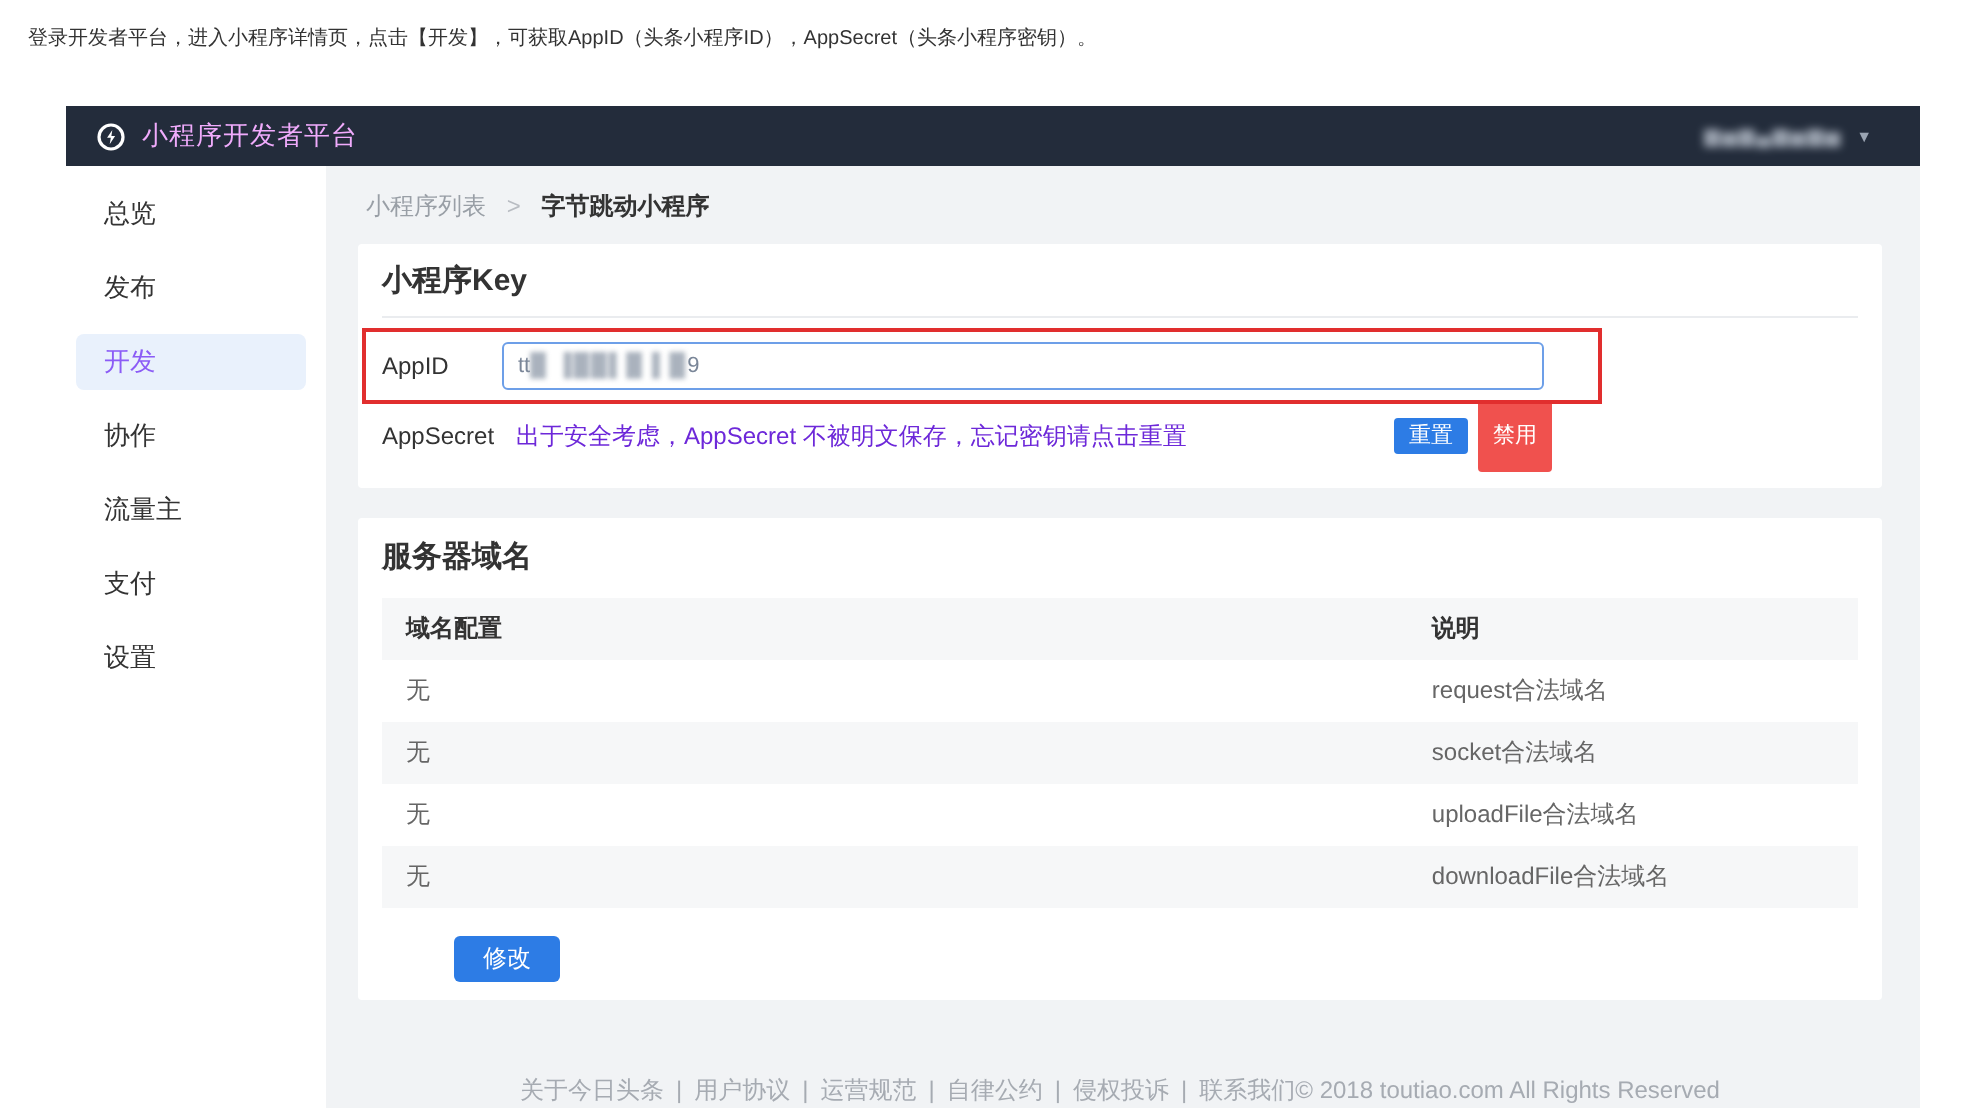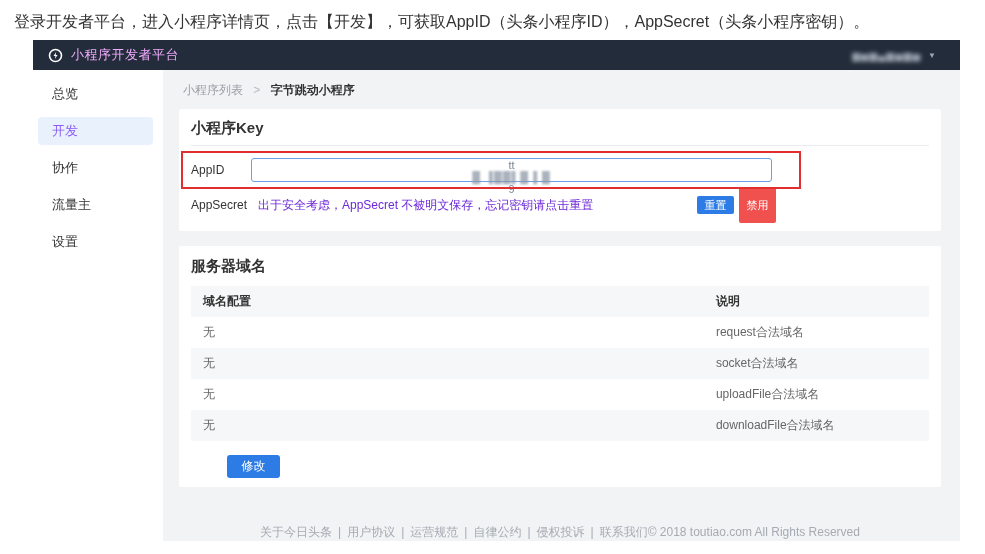--- a/index.html
+++ b/index.html
@@ -2,21 +2,21 @@
 <html><head>
 <meta charset="utf-8">
 <style>
   * { box-sizing: border-box; margin: 0; padding: 0; }
   html,body { background:#fff; }
   body {
     width: 985px; height: 554px; overflow: hidden;
     font-family: "Liberation Sans", "DejaVu Sans", sans-serif;
     -webkit-font-smoothing: antialiased;
   }
-  .instruction { height:40px; padding:12px 14px 16px; font-size:16px; color:#333; }
+  .instruction { height:53px; padding:12px 14px 16px; font-size:10px; color:#333; }
 
   .app { margin-left:33px; width:927px; }
 
   
   .header { height:30px; background:#232c3b; display:flex; align-items:center; padding:0 24px 0 15px; }
   .logo { display:flex; align-items:center; }
   .logo svg { display:block; }
   .header-title { color:#f0abfc; font-size:13px; margin-left:8px; letter-spacing:.5px; }
   .header-right { margin-left:auto; display:flex; align-items:center; cursor:pointer; }
   .username { color:#b8c0cc; font-size:10px; filter:blur(2px); opacity:.8; letter-spacing:1px; }
@@ -47,21 +47,21 @@
   .form-row { display:flex; align-items:center; position:relative; }
   .row-appid { height:36px; margin-top:6px; }
   .red-box {
     position:absolute; left:-10px; top:-1px; width:620px; height:38px;
     border:2px solid #e12e2e; pointer-events:none; z-index:3;
   }
   .field-label { width:60px; flex:none; font-size:12px; color:#333; }
   .appid-input {
     width:521px; height:24px; border:1px solid #6d9fe8; border-radius:3px;
     background:#fff; display:flex; align-items:center; padding:0 7px;
-    font-size:11px; color:#7a8698; cursor:text;flex-direction:column;
+    font-size:11px; color:#7a8698; cursor:text;
   }
   .masked { filter:blur(1.3px); opacity:.75; color:#8e99a8; letter-spacing:1px; }
   .row-secret { height:30px; margin-top:2px; }
   .secret-placeholder { width:440px; flex:none; font-size:12px; color:#6d28d9; padding-left:7px; }
   .btn { display:inline-block; border:none; color:#fff; text-align:center; cursor:pointer;
          font-family:inherit; border-radius:2px; }
   .btn-reset { width:37px; height:18px; font-size:11px; line-height:18px; background:#2d7ce5; margin-left:6px; }
   .btn-disable { width:37px; height:36px; font-size:11px; line-height:18px; background:#f0514e; margin-left:5px; }
 
   
@@ -99,23 +99,25 @@
     <span class="header-right">
       <span class="username">▆▅▆▄▆▅▆▅</span>
       <span class="caret">▼</span>
     </span>
   </div>
 
   <div class="body">
 
     <div class="sidebar">
       <div class="side-item">总览</div>
+      <div class="side-item">发布</div>
       <div class="side-item active">开发</div>
       <div class="side-item">协作</div>
       <div class="side-item">流量主</div>
+      <div class="side-item">支付</div>
       <div class="side-item">设置</div>
     </div>
 
     <div class="content">
 
       <div class="breadcrumb">
         <span class="bc-link">小程序列表</span>
         <span class="bc-sep">&gt;</span>
         <span class="bc-current">字节跳动小程序</span>
       </div>

